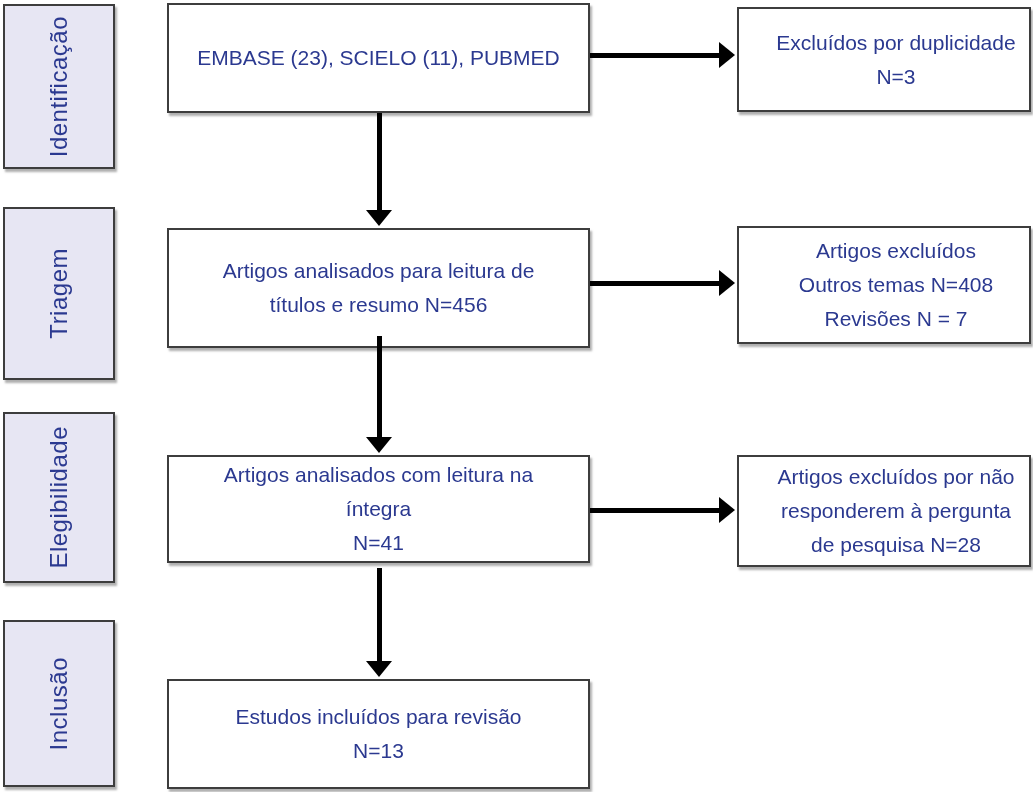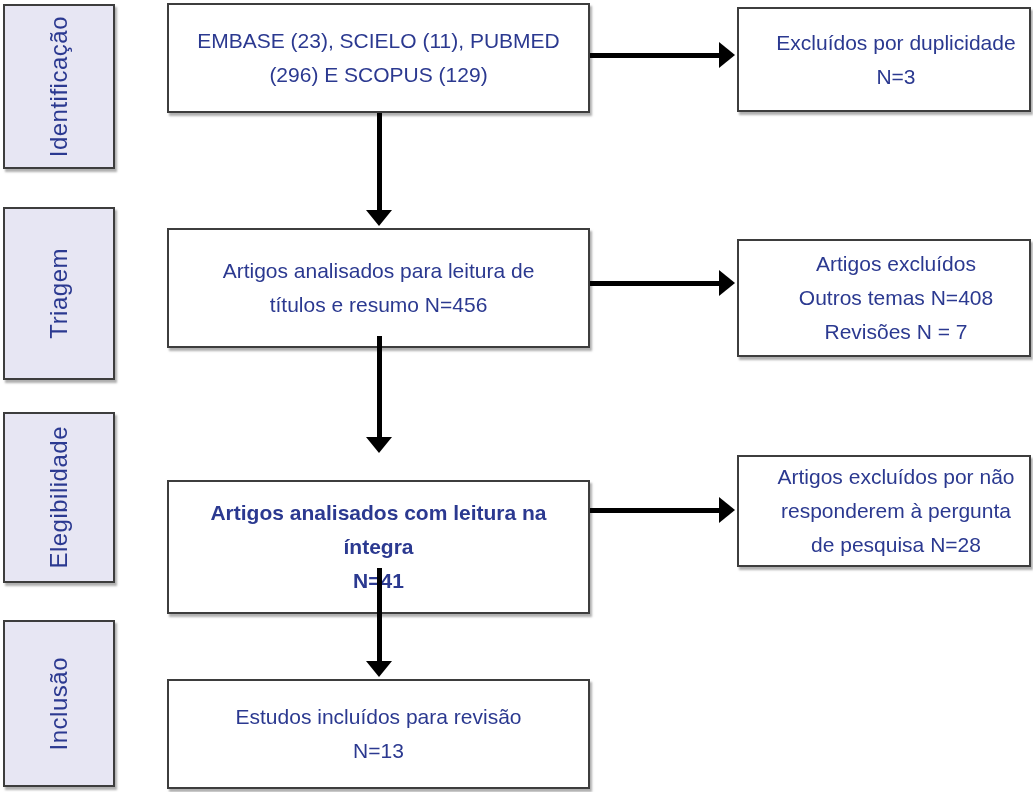--- a/index.html
+++ b/index.html
@@ -107,41 +107,40 @@
   </div>
   <div class="stage-box" style="top:412px; height:171px;">
     <span class="stage-label">Elegibilidade</span>
   </div>
   <div class="stage-box" style="top:620px; height:167px;">
     <span class="stage-label">Inclusão</span>
   </div>
 
   <div class="flow-box main-box" style="top:3px; height:110px;">
     <div class="line">EMBASE (23), SCIELO (11), PUBMED</div>
-    <div class="line">(296) E SCOPUS (129)</div>
   </div>
   <div class="flow-box main-box" style="top:228px; height:120px;">
     <div class="line">Artigos analisados para leitura de</div>
     <div class="line">títulos e resumo N=456</div>
   </div>
-  <div class="flow-box main-box" style="top:480px; height:134px;font-weight:bold;">
+  <div class="flow-box main-box" style="top:455px; height:108px;">
     <div class="line">Artigos analisados com leitura na</div>
     <div class="line">íntegra</div>
     <div class="line">N=41</div>
   </div>
   <div class="flow-box main-box" style="top:679px; height:110px;">
     <div class="line">Estudos incluídos para revisão</div>
     <div class="line">N=13</div>
   </div>
 
   <div class="flow-box side-box" style="top:7px; height:105px;">
     <div class="line">Excluídos por duplicidade</div>
     <div class="line">N=3</div>
   </div>
-  <div class="flow-box side-box" style="top:239px; height:118px;">
+  <div class="flow-box side-box" style="top:226px; height:118px;">
     <div class="line">Artigos excluídos</div>
     <div class="line">Outros temas N=408</div>
     <div class="line">Revisões N = 7</div>
   </div>
   <div class="flow-box side-box" style="top:455px; height:112px;">
     <div class="line">Artigos excluídos por não</div>
     <div class="line">responderem à pergunta</div>
     <div class="line">de pesquisa N=28</div>
   </div>
 

